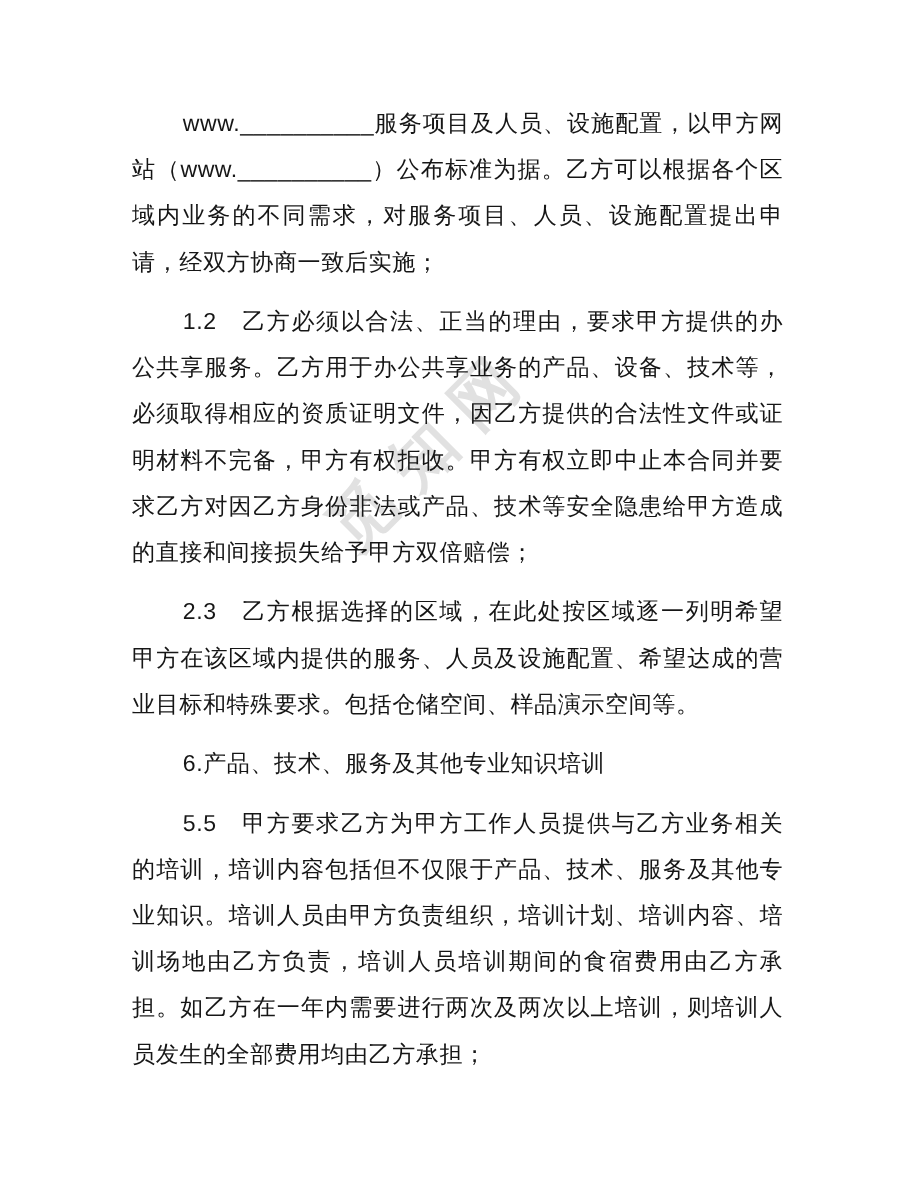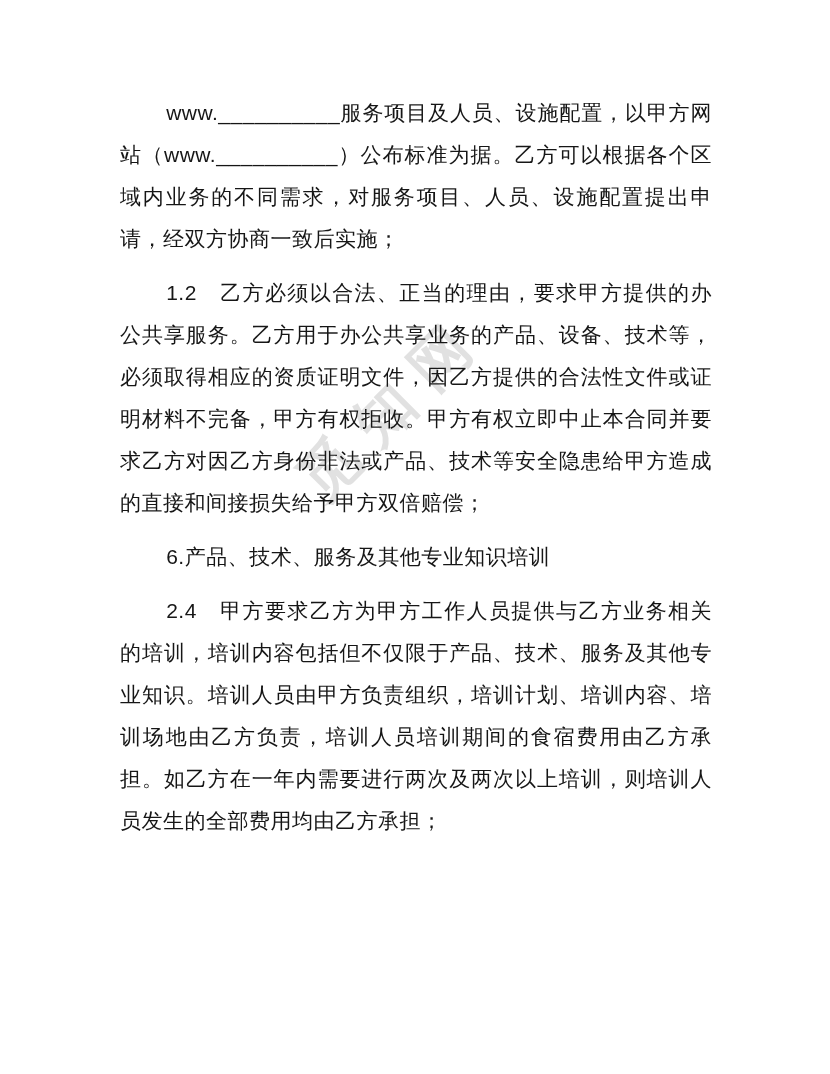--- a/index.html
+++ b/index.html
@@ -59,19 +59,20 @@
 
 <div class="page">
 
   <div class="watermark">觅知网</div>
 
   <div class="doc-content">
     <p>www.__________服务项目及人员、设施配置，以甲方网站（www.__________）公布标准为据。乙方可以根据各个区域内业务的不同需求，对服务项目、人员、设施配置提出申请，经双方协商一致后实施；</p>
 
     <p>1.2　乙方必须以合法、正当的理由，要求甲方提供的办公共享服务。乙方用于办公共享业务的产品、设备、技术等，必须取得相应的资质证明文件，因乙方提供的合法性文件或证明材料不完备，甲方有权拒收。甲方有权立即中止本合同并要求乙方对因乙方身份非法或产品、技术等安全隐患给甲方造成的直接和间接损失给予甲方双倍赔偿；</p>
 
+    <p>2.3　乙方根据选择的区域，在此处按区域逐一列明希望甲方在该区域内提供的服务、人员及设施配置、希望达成的营业目标和特殊要求。包括仓储空间、样品演示空间等。</p>
 
     <p class="clause-heading">6.产品、技术、服务及其他专业知识培训</p>
 
-    <p>2.4　甲方要求乙方为甲方工作人员提供与乙方业务相关的培训，培训内容包括但不仅限于产品、技术、服务及其他专业知识。培训人员由甲方负责组织，培训计划、培训内容、培训场地由乙方负责，培训人员培训期间的食宿费用由乙方承担。如乙方在一年内需要进行两次及两次以上培训，则培训人员发生的全部费用均由乙方承担；</p>
+    <p>5.5　甲方要求乙方为甲方工作人员提供与乙方业务相关的培训，培训内容包括但不仅限于产品、技术、服务及其他专业知识。培训人员由甲方负责组织，培训计划、培训内容、培训场地由乙方负责，培训人员培训期间的食宿费用由乙方承担。如乙方在一年内需要进行两次及两次以上培训，则培训人员发生的全部费用均由乙方承担；</p>
   </div>
 
 </div>
 
 </body></html>

